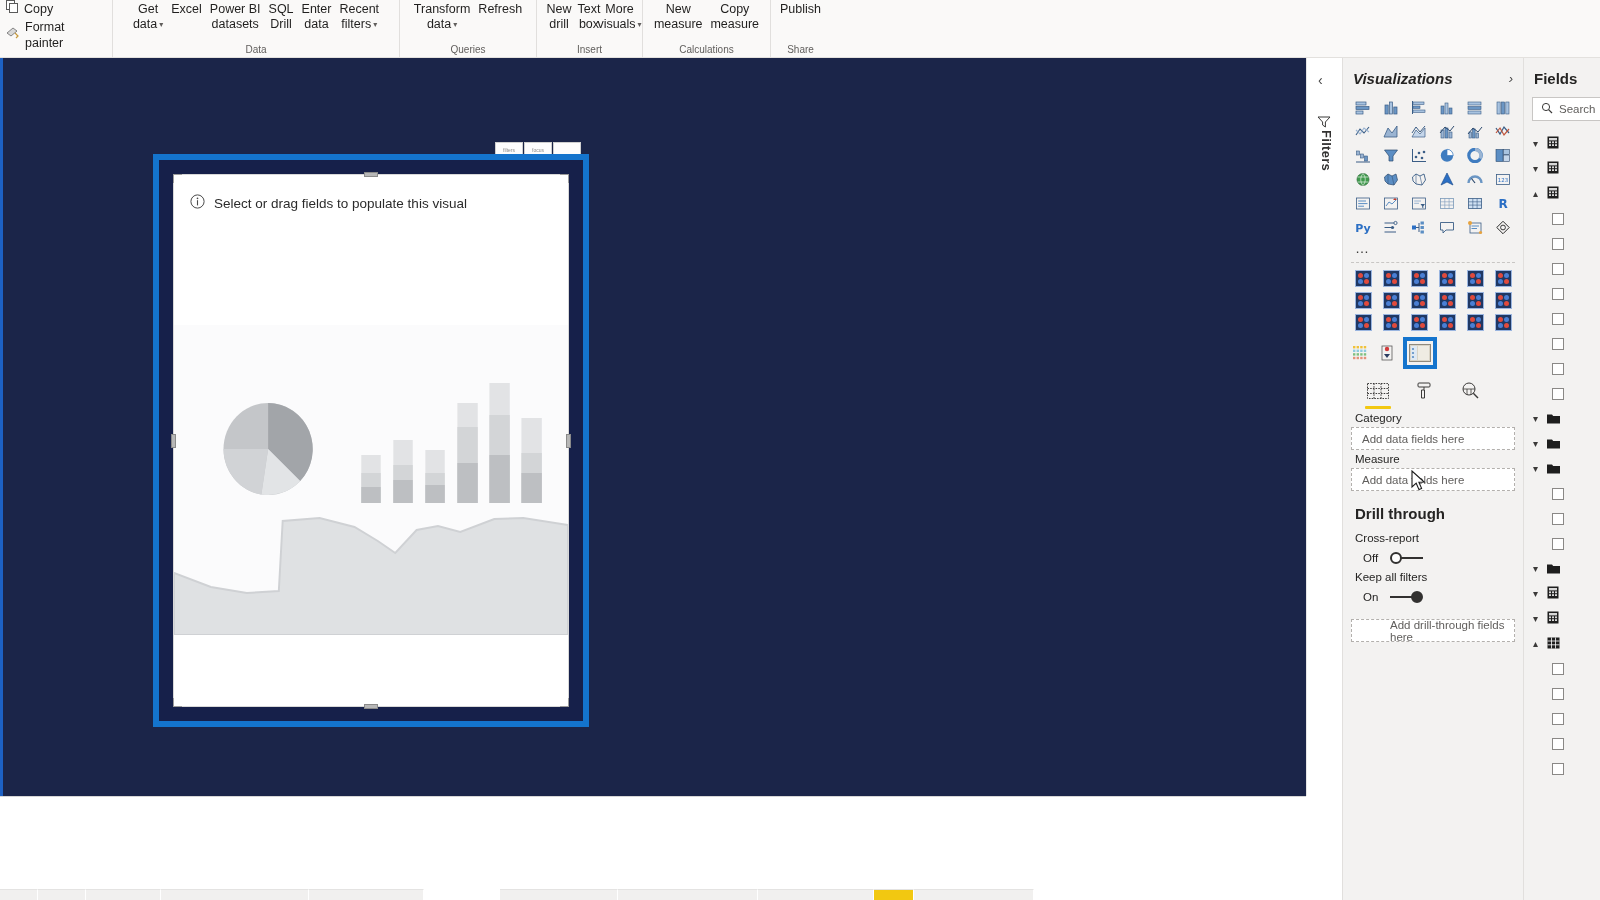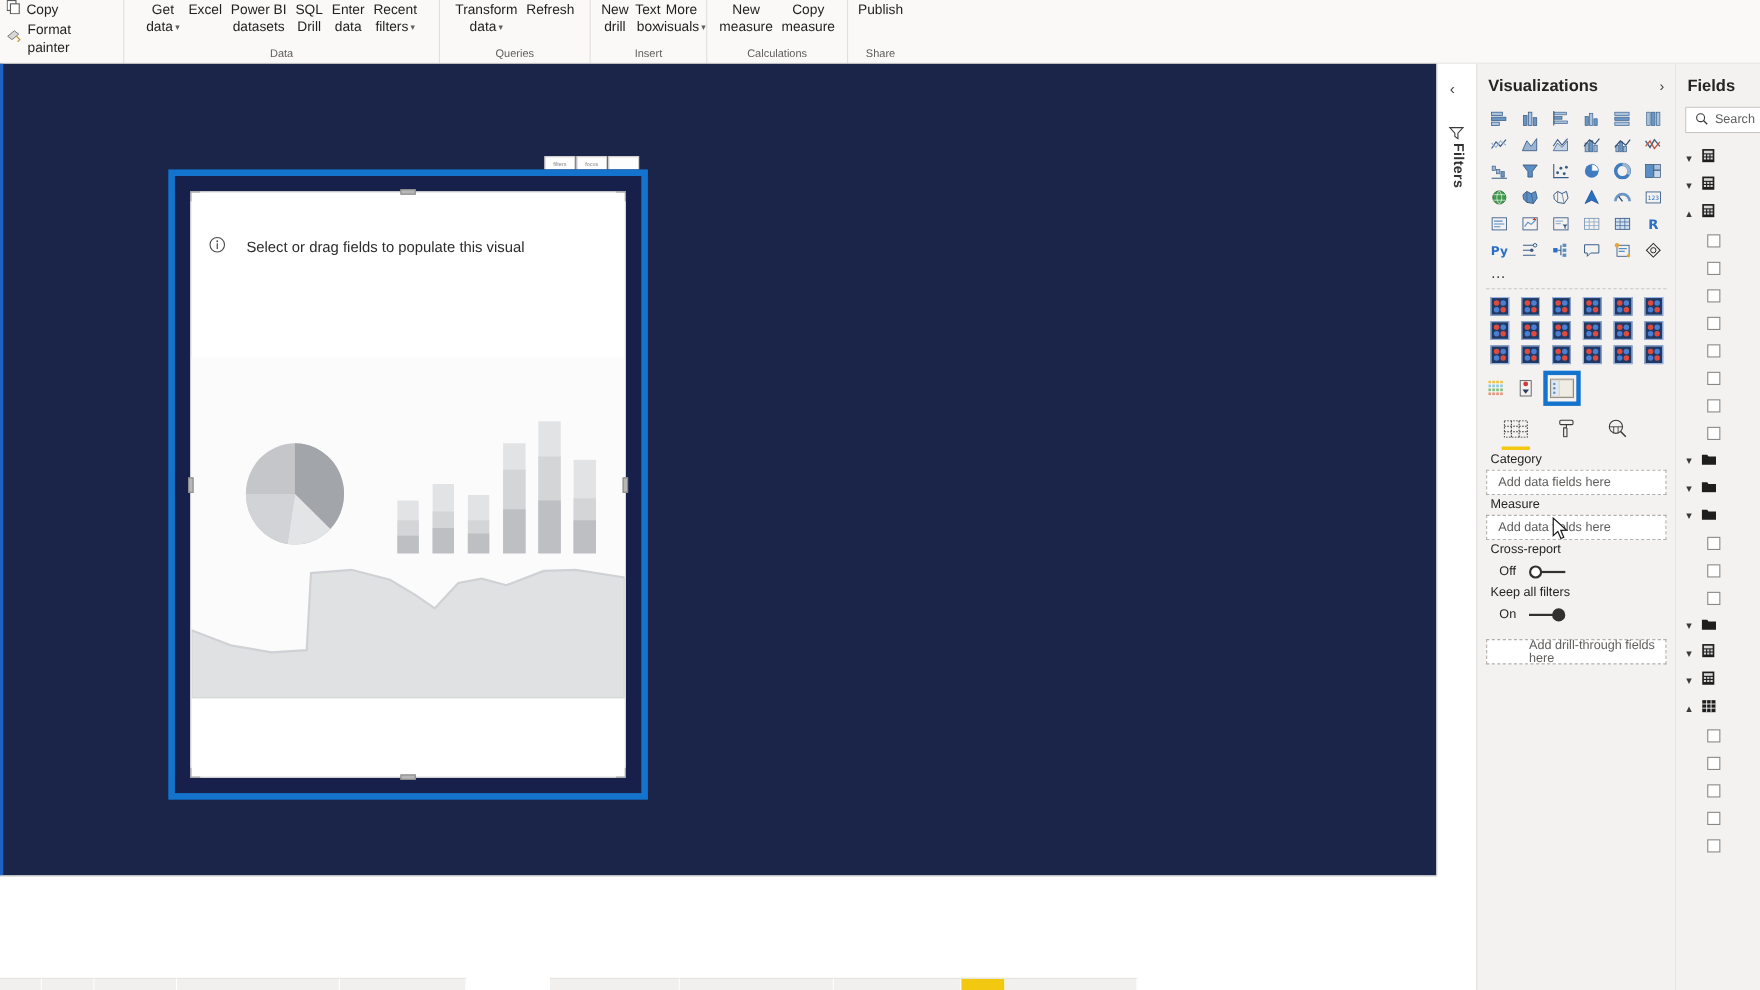--- a/index.html
+++ b/index.html
@@ -70,22 +70,22 @@
   .h-s  { width: 14px; height: 5px; left: 50%; margin-left: -7px; bottom: -3px; }
   .h-w  { width: 5px; height: 14px; top: 50%; margin-top: -7px; left: -3px; }
   .h-e  { width: 5px; height: 14px; top: 50%; margin-top: -7px; right: -3px; }
   .corner { position: absolute; width: 9px; height: 9px; border: 1px solid #9b9b9b; background: transparent; }
   .c-nw { left: -1px; top: -1px; border-right: none; border-bottom: none; }
   .c-ne { right: -1px; top: -1px; border-left: none; border-bottom: none; }
   .c-sw { left: -1px; bottom: -1px; border-right: none; border-top: none; }
   .c-se { right: -1px; bottom: -1px; border-left: none; border-top: none; }
 
   .vis-hint {
-    position: absolute; left: 16px; top: 40px;
-    display: flex; align-items: center; gap: 19px;
+    position: absolute; left: 16px; top: 19px;
+    display: flex; align-items: center; gap: 9px;
     font-size: 13.5px; color: #2b2b2b;
   }
 
   .watermark {
     position: absolute; left: 0; right: 0; top: 150px; height: 310px;
     background: #fbfbfc; overflow: hidden;
   }
 
   
   .mini-toolbar {
@@ -113,20 +113,21 @@
     writing-mode: vertical-rl; letter-spacing: 0.3px;
   }
 
   .vizpane {
     position: absolute; left: 1342px; top: 58px; width: 182px; height: 842px;
     background: #f3f2f1; border-left: 1px solid #e1dfdd; border-right: 1px solid #e1dfdd;
   }
   .pane-head {
     display: flex; align-items: center; justify-content: space-between;
     padding: 12px 10px 10px 10px;
+    font-style: italic;
   }
   .pane-title { font-size: 15px; font-weight: 600; color: #252423; }
   .pane-exp { font-size: 13px; color: #444; cursor: default; }
 
   .viz-grid {
     display: grid; grid-template-columns: repeat(6, 1fr);
     gap: 3px; padding: 0 8px;
   }
   .viz-cell {
     height: 21px; display: flex; align-items: center; justify-content: center;
@@ -924,20 +925,21 @@
     <div class="well-label">Category</div>
     <div class="well-box">
       <span>Add data fields here</span>
     </div>
 
     <div class="well-label">Measure</div>
     <div class="well-box">
       <span>Add data fields here</span>
     </div>
 
+    <div class="section-title">Drill through</div>
 
     <div class="well-label">Cross-report</div>
     <div class="toggle-row">
       <span class="tlabel">Off</span>
       <span class="sw off">
         <span class="track"></span>
         <span class="knob"></span>
       </span>
     </div>
 

